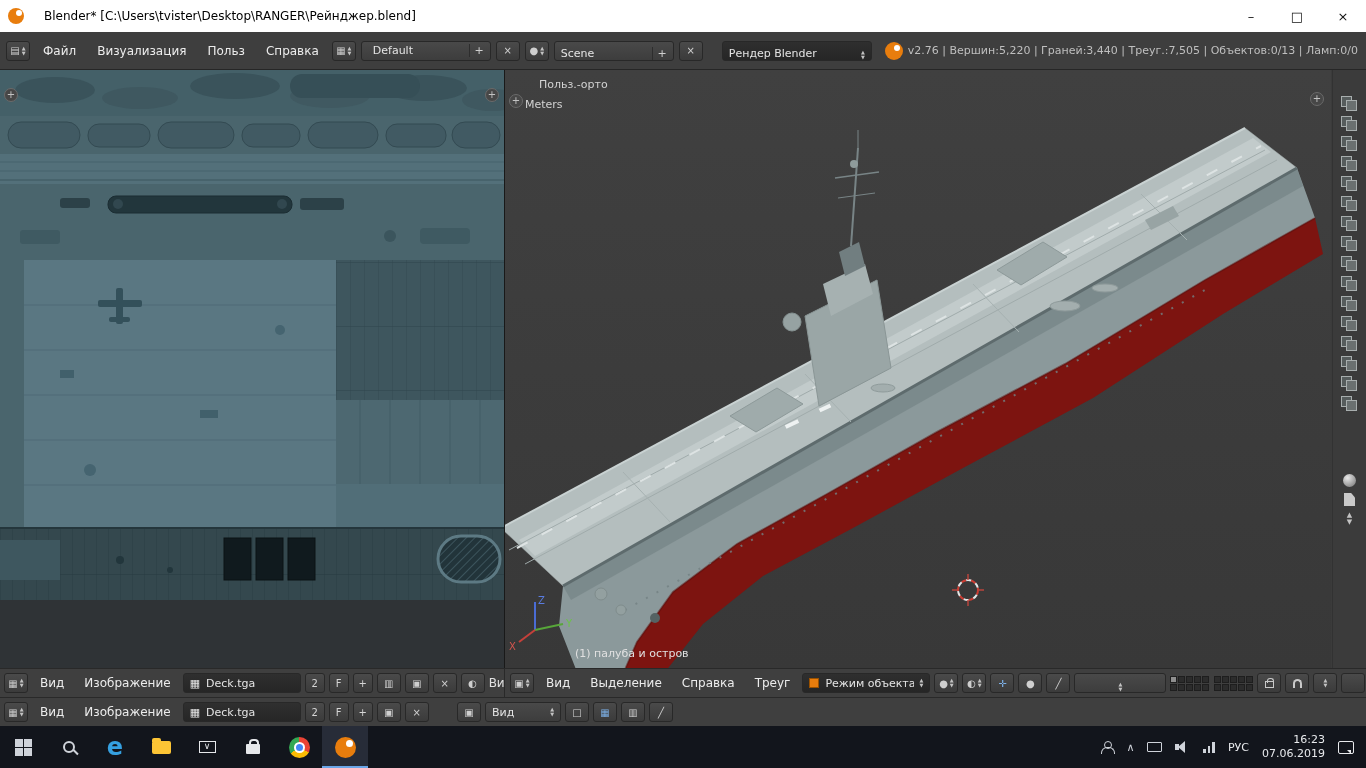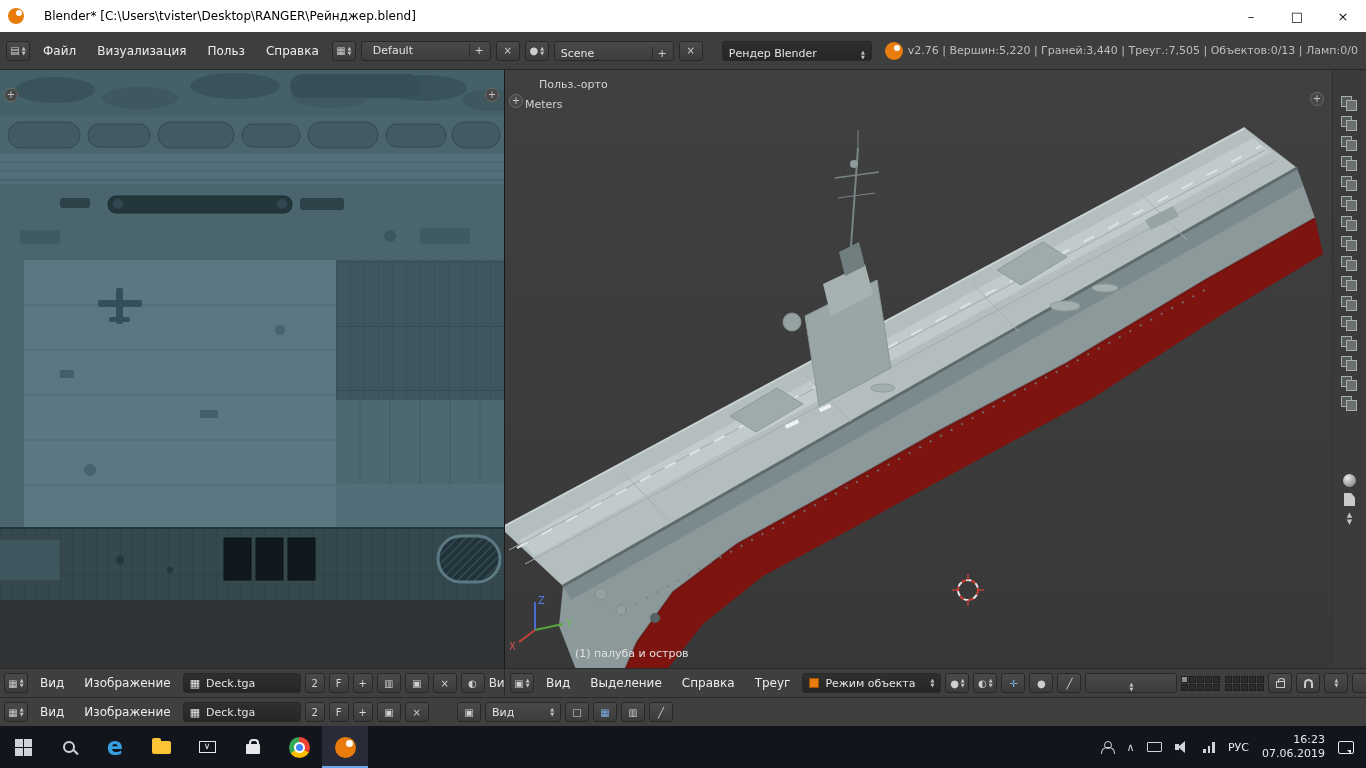--- a/index.html
+++ b/index.html
@@ -403,21 +403,21 @@
           <span>▣</span>
           <span class="updown">
             <span>▲</span>
             <span>▼</span>
           </span>
         </span>
       <span class="menu">Вид</span>
       <span class="menu">Выделение</span>
       <span class="menu">Справка</span>
       <span class="menu">Треуг</span>
-      <span class="combo dark" style="width:139px;">
+      <span class="combo dark" style="width:128px;">
           <span class="sq orange"></span>
           <span class="grow">Режим объекта</span>
           <span class="updown">
             <span>▲</span>
             <span>▼</span>
           </span>
         </span>
       <span class="icon-box">
           <span>●</span>
           <span class="updown">

